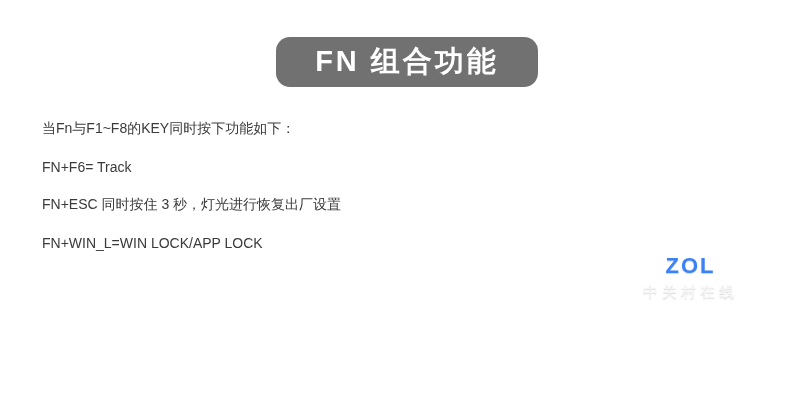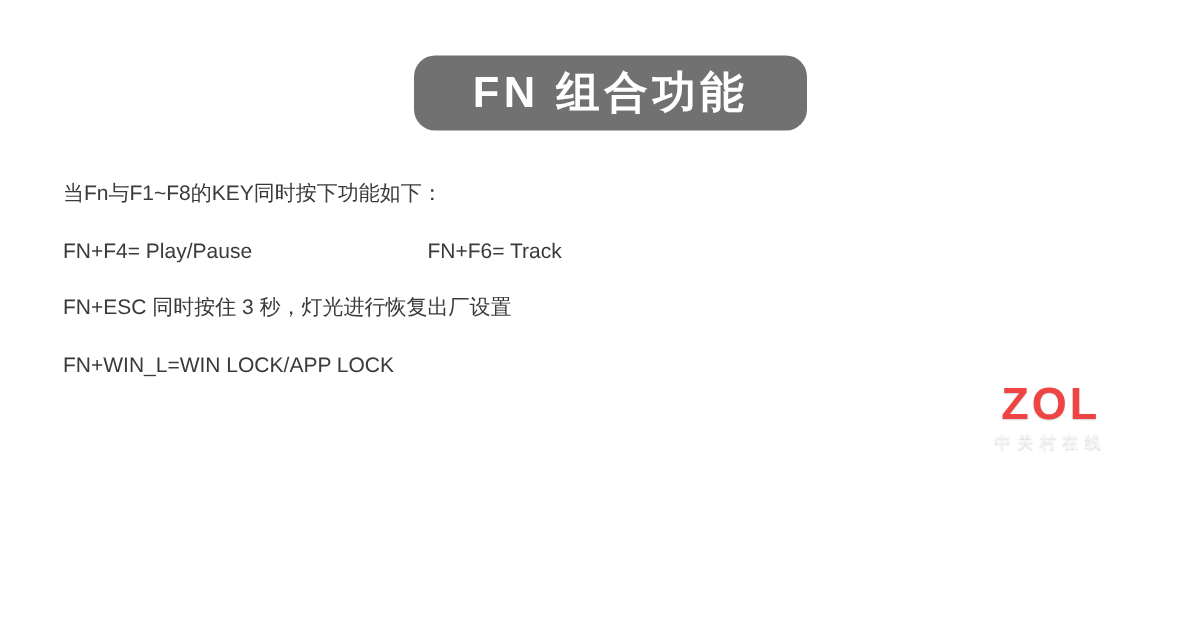--- a/index.html
+++ b/index.html
@@ -52,29 +52,29 @@
   .grid-row .col2 { width: 235px; flex: 0 0 235px; }
   .grid-row .col3 { flex: 1 1 auto; }
   .watermark {
     position: absolute;
     right: 62px;
     bottom: 10px;
     text-align: center;
     pointer-events: none;
   }
   .wm-logo {
-    font-size: 30px;
+    font-size: 22px;
     font-weight: bold;
     letter-spacing: 2px;
-    color: #ef4444;
+    color: #3b82f6;
     text-shadow: 0 1px 1px rgba(150,150,150,0.45);
     line-height: 30px;
   }
   .wm-sub {
-    font-size: 11px;
+    font-size: 15px;
     letter-spacing: 4px;
     color: #f5f5f5;
     text-shadow: 0 1px 1px rgba(150,150,150,0.4);
     margin-top: 2px;
     white-space: nowrap;
     text-align: center;
   }
 </style>
 </head>
 <body>
@@ -85,21 +85,20 @@
     <span class="title">FN 组合功能</span>
   </div>
 
   <div class="content">
     <div class="line">
       <span>当Fn与F1~F8的KEY同时按下功能如下：</span>
     </div>
 
 
     <div class="line grid-row">
-      <span class="col1">FN+F4= Play/Pause</span>
       <span class="col3">FN+F6= Track</span>
     </div>
 
 
     <div class="line">
       <span>FN+ESC 同时按住 3 秒，灯光进行恢复出厂设置</span>
     </div>
 
     <div class="line">
       <span>FN+WIN_L=WIN LOCK/APP LOCK</span>

